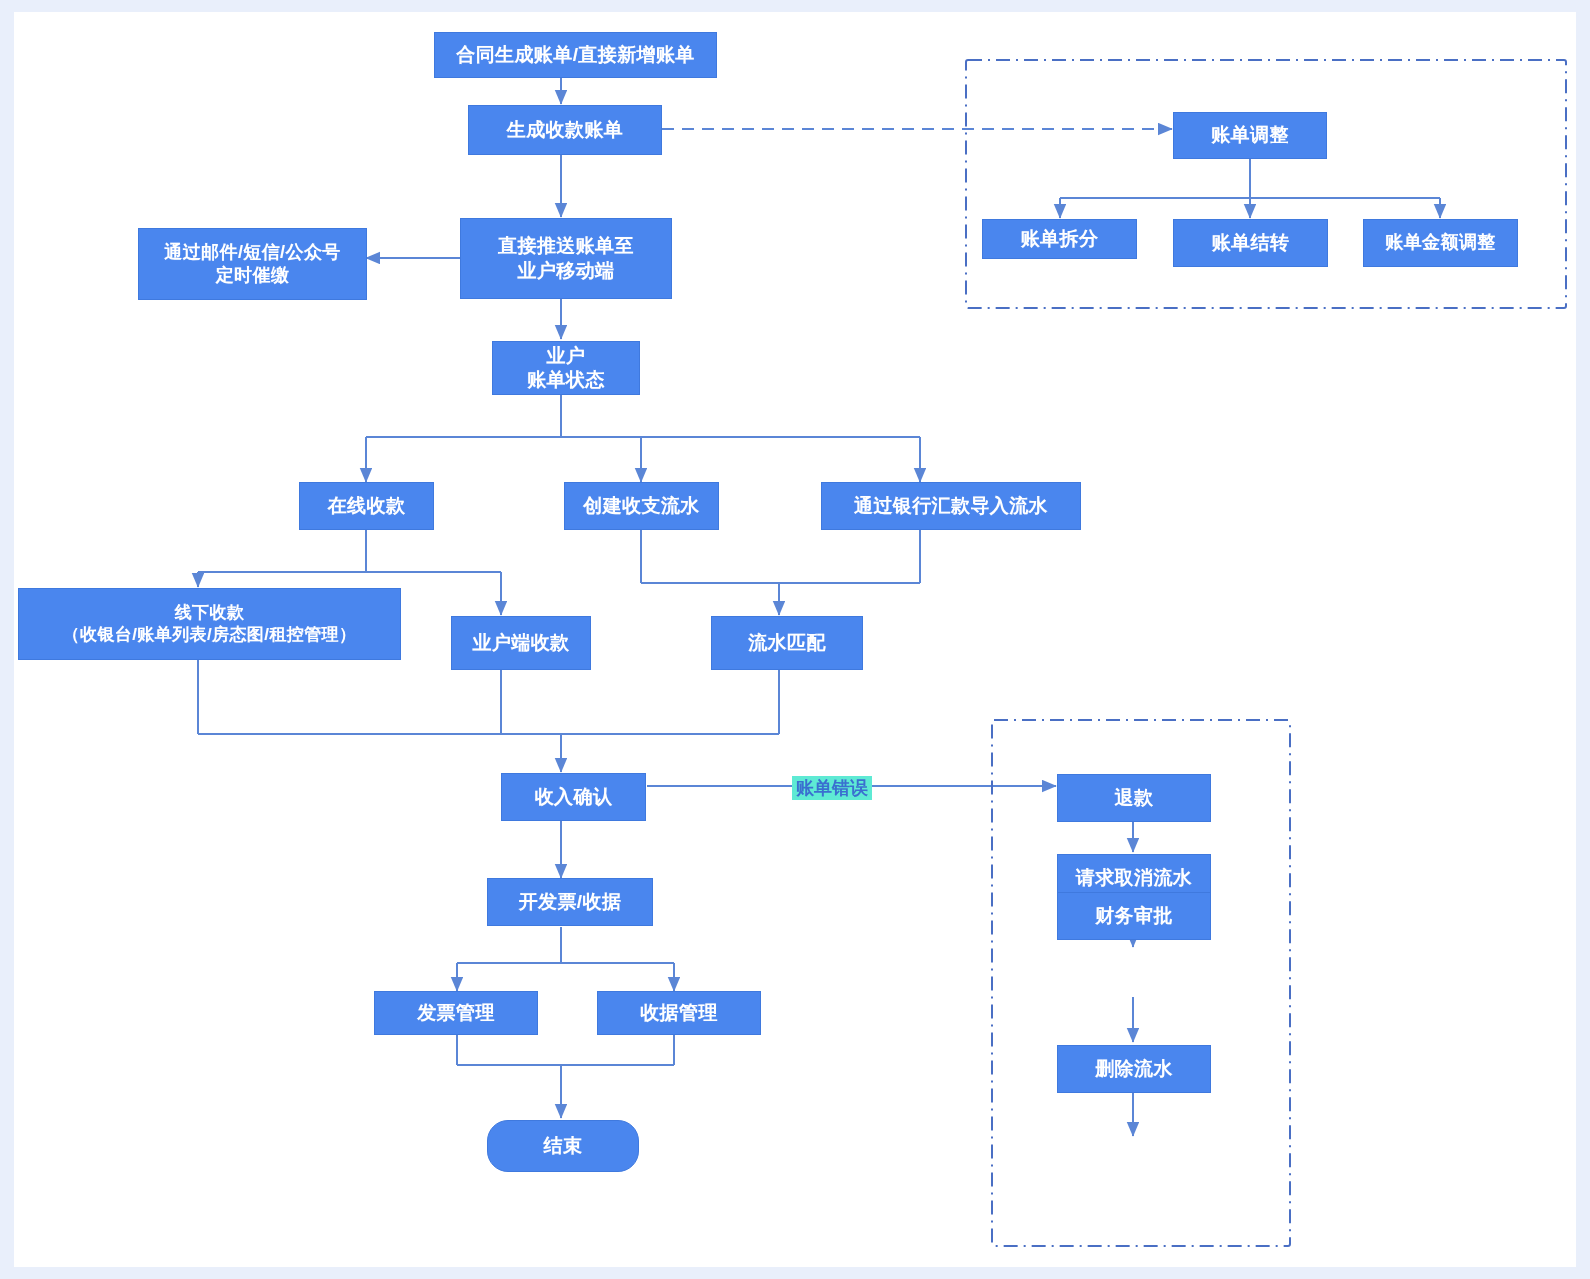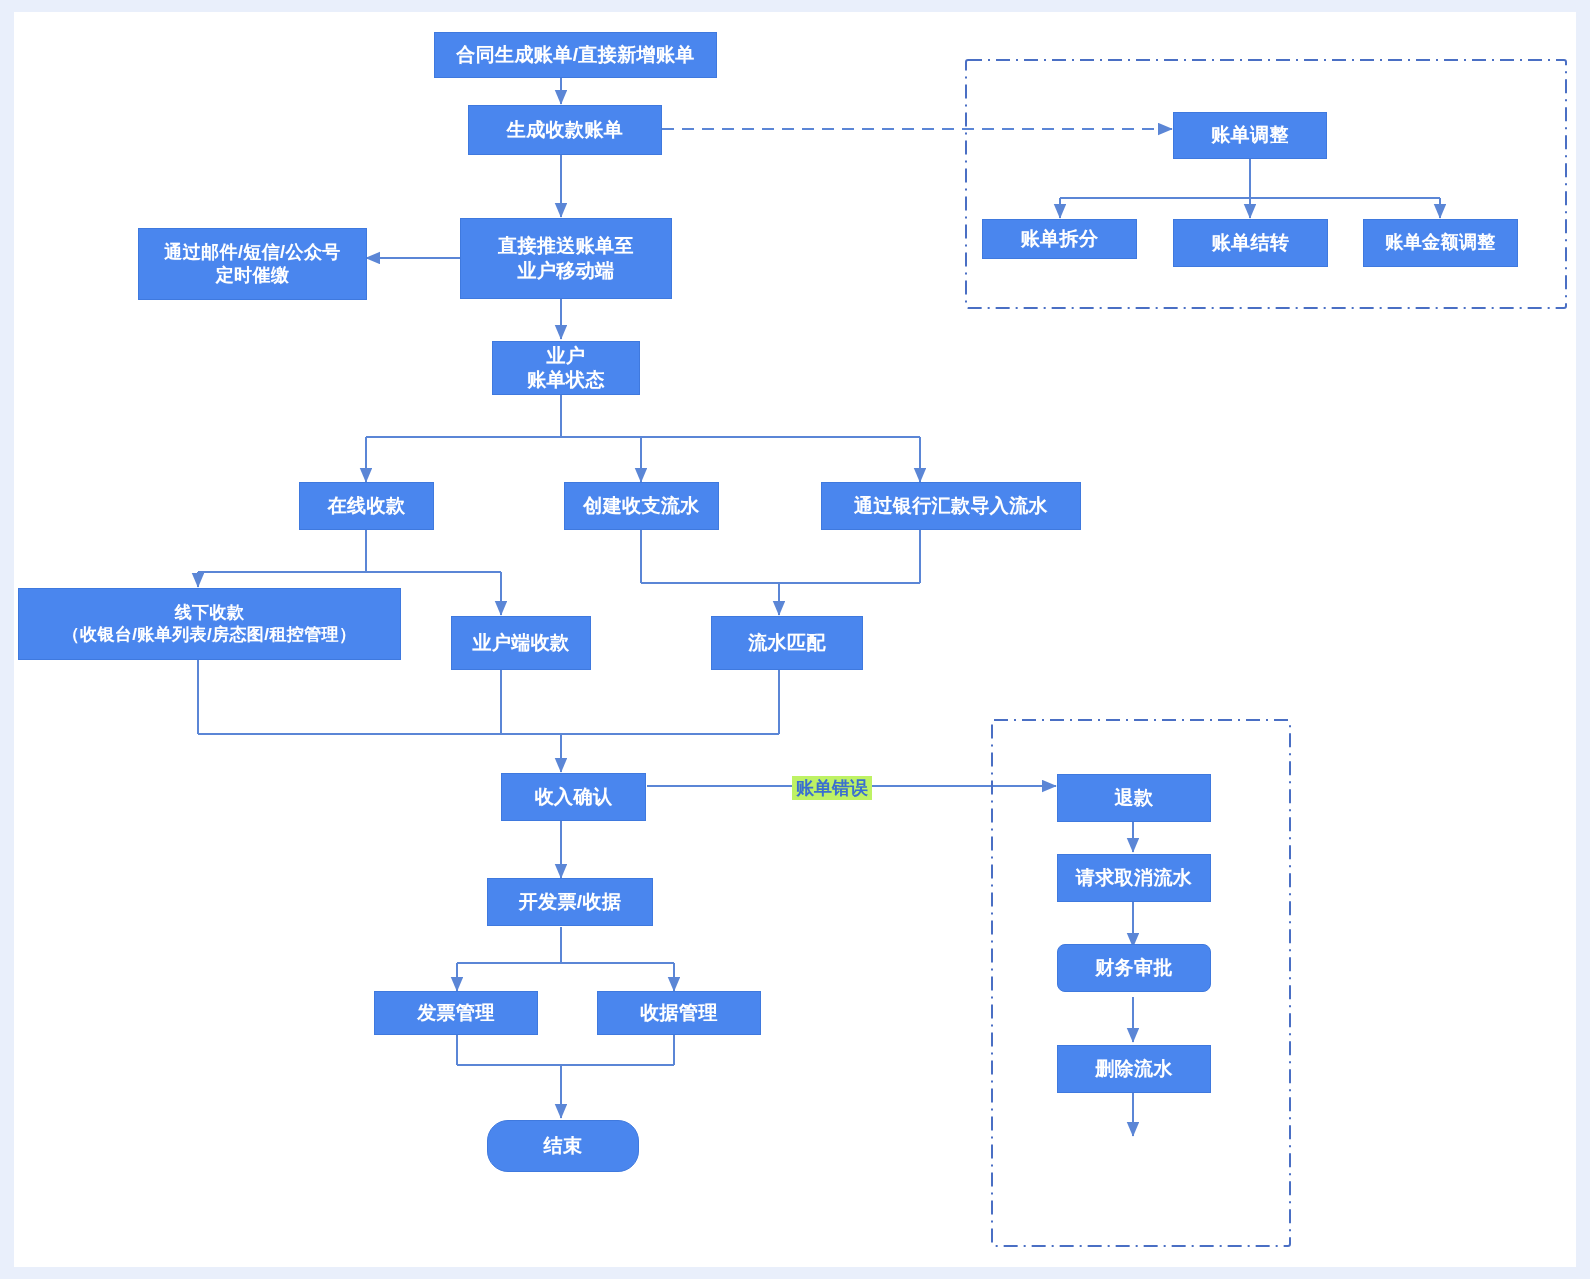--- a/index.html
+++ b/index.html
@@ -35,21 +35,21 @@
     text-shadow:0 0 1px rgba(255,255,255,.25);
   }
   .node.term{border-radius:21px;}
   .node.sm{font-size:18px;}
   .node.xs{font-size:17px;}
   .edge-label{
     position:absolute;
     color:#3a6fd0;
     font-weight:bold;
     font-size:18px;
-    background:#bef264;
+    background:#5eead4;
     padding:0 4px;
     white-space:nowrap;
   }
 </style>
 </head>
 <body>
 
 <div id="canvas">
 
   <svg id="svg" viewBox="0 0 1562 1255" xmlns="http://www.w3.org/2000/svg">
@@ -163,21 +163,21 @@
   <div class="node" style="left:421px;top:604px;width:140px;height:54px;margin-left:16px;">业户端收款</div>
 
   <div class="node" style="left:697px;top:604px;width:152px;height:54px;">流水匹配</div>
 
   <div class="node" style="left:487px;top:761px;width:145px;height:48px;">收入确认</div>
 
   <div class="node" style="left:1043px;top:762px;width:154px;height:48px;">退款</div>
 
   <div class="node" style="left:1043px;top:842px;width:154px;height:48px;">请求取消流水</div>
 
-  <div class="node" style="left:1043px;top:932px;width:154px;height:48px;border-radius:8px;">财务审批</div>
+  <div class="node" style="left:1043px;top:880px;width:154px;height:48px;">财务审批</div>
 
   <div class="node" style="left:1043px;top:1033px;width:154px;height:48px;">删除流水</div>
 
 
   <div class="node" style="left:473px;top:866px;width:166px;height:48px;">开发票/收据</div>
 
   <div class="node" style="left:360px;top:979px;width:164px;height:44px;">发票管理</div>
 
   <div class="node" style="left:583px;top:979px;width:164px;height:44px;">收据管理</div>
 

